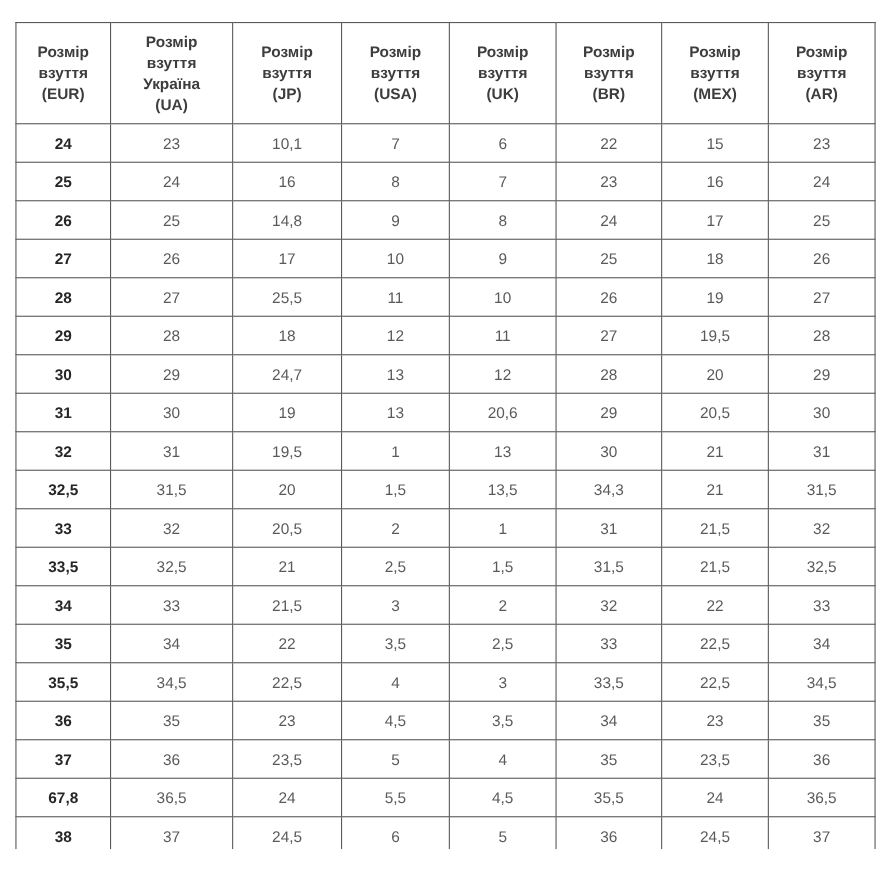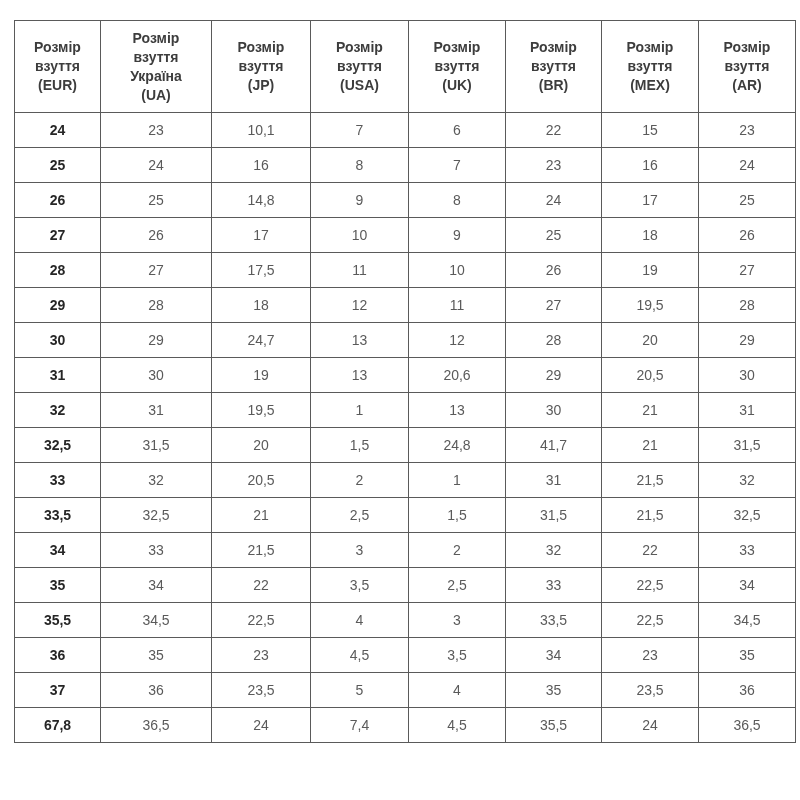--- a/index.html
+++ b/index.html
@@ -146,21 +146,21 @@
             <td>17</td>
             <td>10</td>
             <td>9</td>
             <td>25</td>
             <td>18</td>
             <td>26</td>
           </tr>
           <tr>
             <th>28</th>
             <td>27</td>
-            <td>17,5</td>
+            <td>25,5</td>
             <td>11</td>
             <td>10</td>
             <td>26</td>
             <td>19</td>
             <td>27</td>
           </tr>
           <tr>
             <th>29</th>
             <td>28</td>
             <td>18</td>
@@ -198,22 +198,22 @@
             <td>13</td>
             <td>30</td>
             <td>21</td>
             <td>31</td>
           </tr>
           <tr>
             <th>32,5</th>
             <td>31,5</td>
             <td>20</td>
             <td>1,5</td>
-            <td>24,8</td>
-            <td>41,7</td>
+            <td>13,5</td>
+            <td>34,3</td>
             <td>21</td>
             <td>31,5</td>
           </tr>
           <tr>
             <th>33</th>
             <td>32</td>
             <td>20,5</td>
             <td>2</td>
             <td>1</td>
             <td>31</td>
@@ -277,22 +277,32 @@
             <td>5</td>
             <td>4</td>
             <td>35</td>
             <td>23,5</td>
             <td>36</td>
           </tr>
           <tr>
             <th>67,8</th>
             <td>36,5</td>
             <td>24</td>
-            <td>7,4</td>
+            <td>5,5</td>
             <td>4,5</td>
             <td>35,5</td>
             <td>24</td>
             <td>36,5</td>
+          </tr>
+          <tr>
+            <th>38</th>
+            <td>37</td>
+            <td>24,5</td>
+            <td>6</td>
+            <td>5</td>
+            <td>36</td>
+            <td>24,5</td>
+            <td>37</td>
           </tr>
         </tbody>
     </table>
   </div>
 </div>
 
 </body></html>

